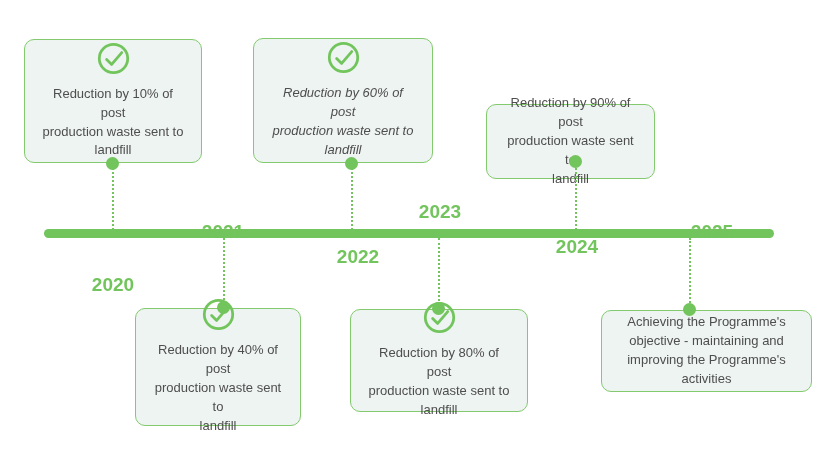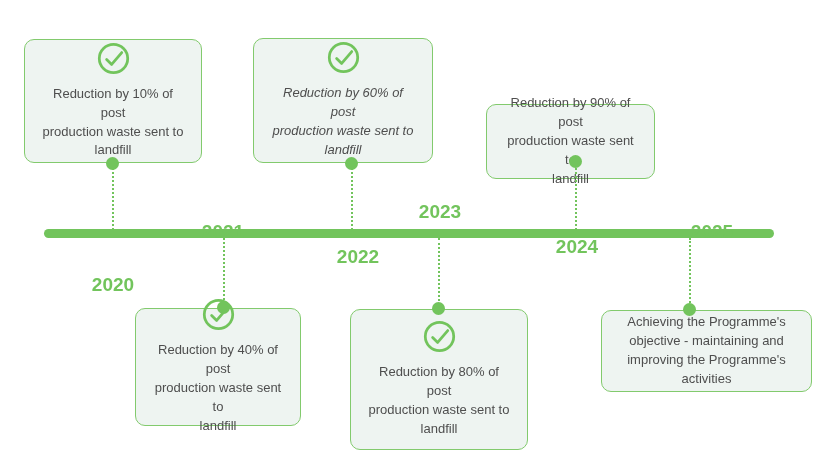--- a/index.html
+++ b/index.html
@@ -18,21 +18,21 @@
         border:1.5px solid var(--card-border);border-radius:10px;
         display:flex;flex-direction:column;align-items:center;justify-content:center;
         gap:10px;padding:8px 16px;}
   .card-text{margin:0;font-size:13px;line-height:1.46;color:var(--text);
              text-align:center;white-space:pre-line;}
   .check{display:block;line-height:0;}
 
   .c0{left:24px;  top:39px;  width:178px; height:124px;}
   .c1{left:135px; top:308px; width:166px; height:118px;}
   .c2{left:253px; top:38px;  width:180px; height:125px;font-style:italic;}
-  .c3{left:350px; top:309px; width:178px; height:141px;}
+  .c3{left:350px; top:309px; width:178px; height:103px;}
   .c4{left:486px; top:104px;  width:169px; height:75px;}
   .c5{left:601px; top:310px; width:211px; height:82px;}
 
   .connector{position:absolute;width:0;border-left:2px dotted var(--green);}
   .k0{left:112px;top:163px;height:67px;}
   .k1{left:223px;top:238px;height:70px;}
   .k2{left:351px;top:163px;height:67px;}
   .k3{left:438px;top:238px;height:71px;}
   .k4{left:575px;top:161px;height:69px;}
   .k5{left:689px;top:238px;height:72px;}

